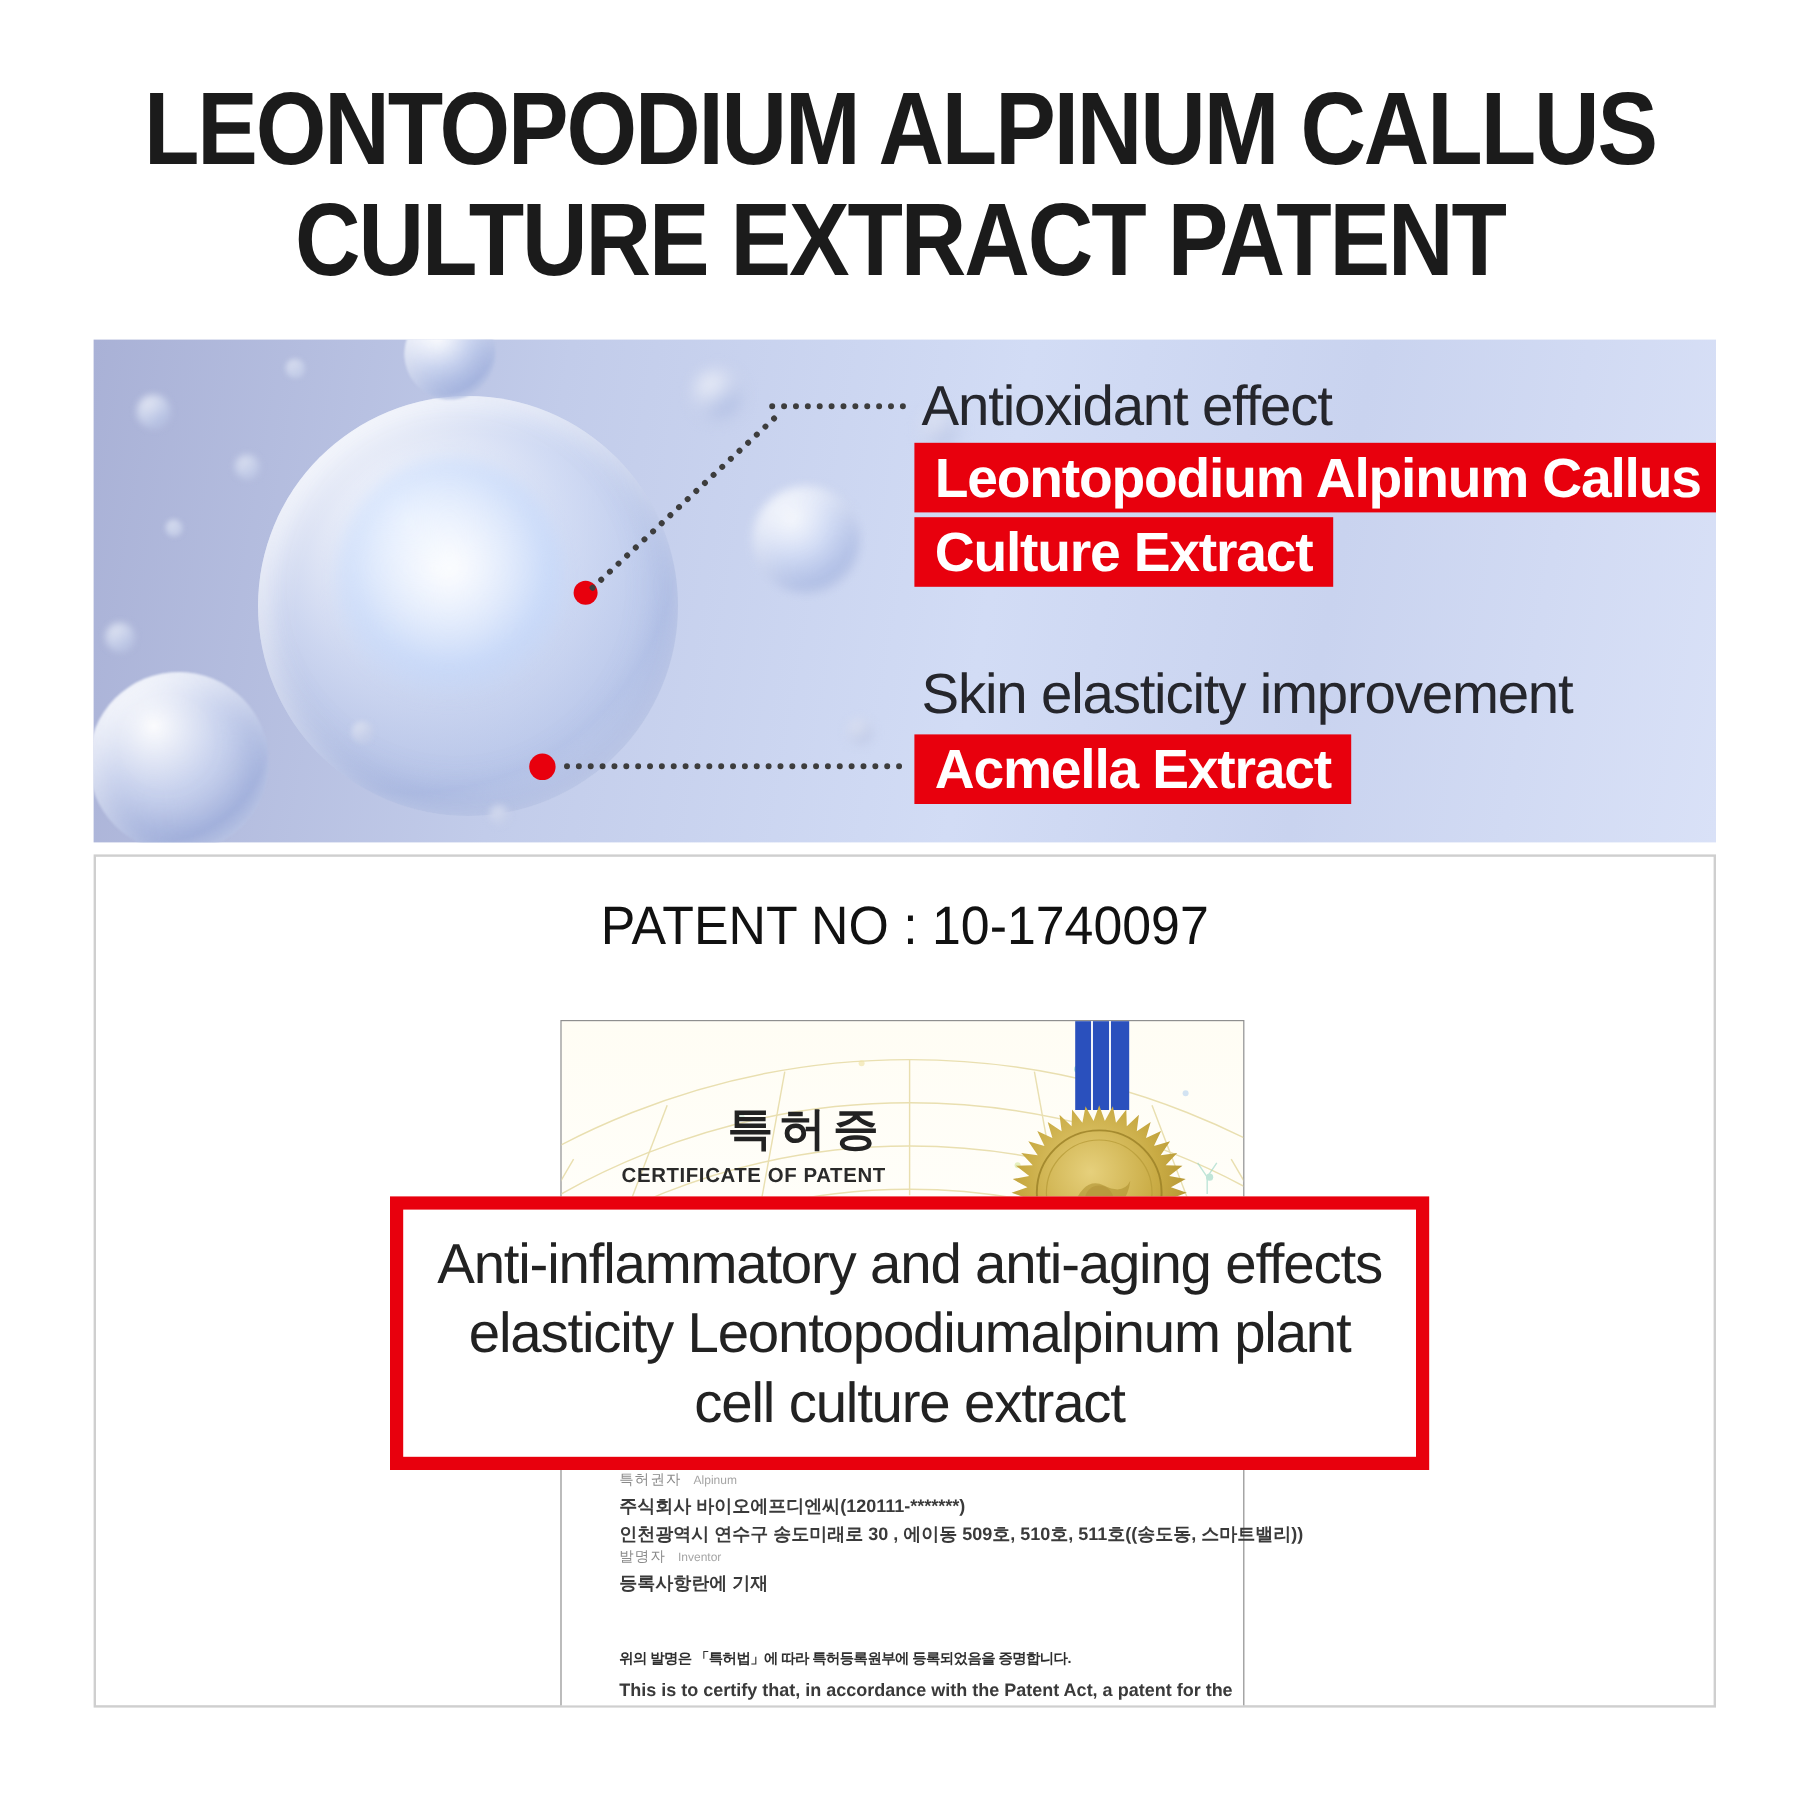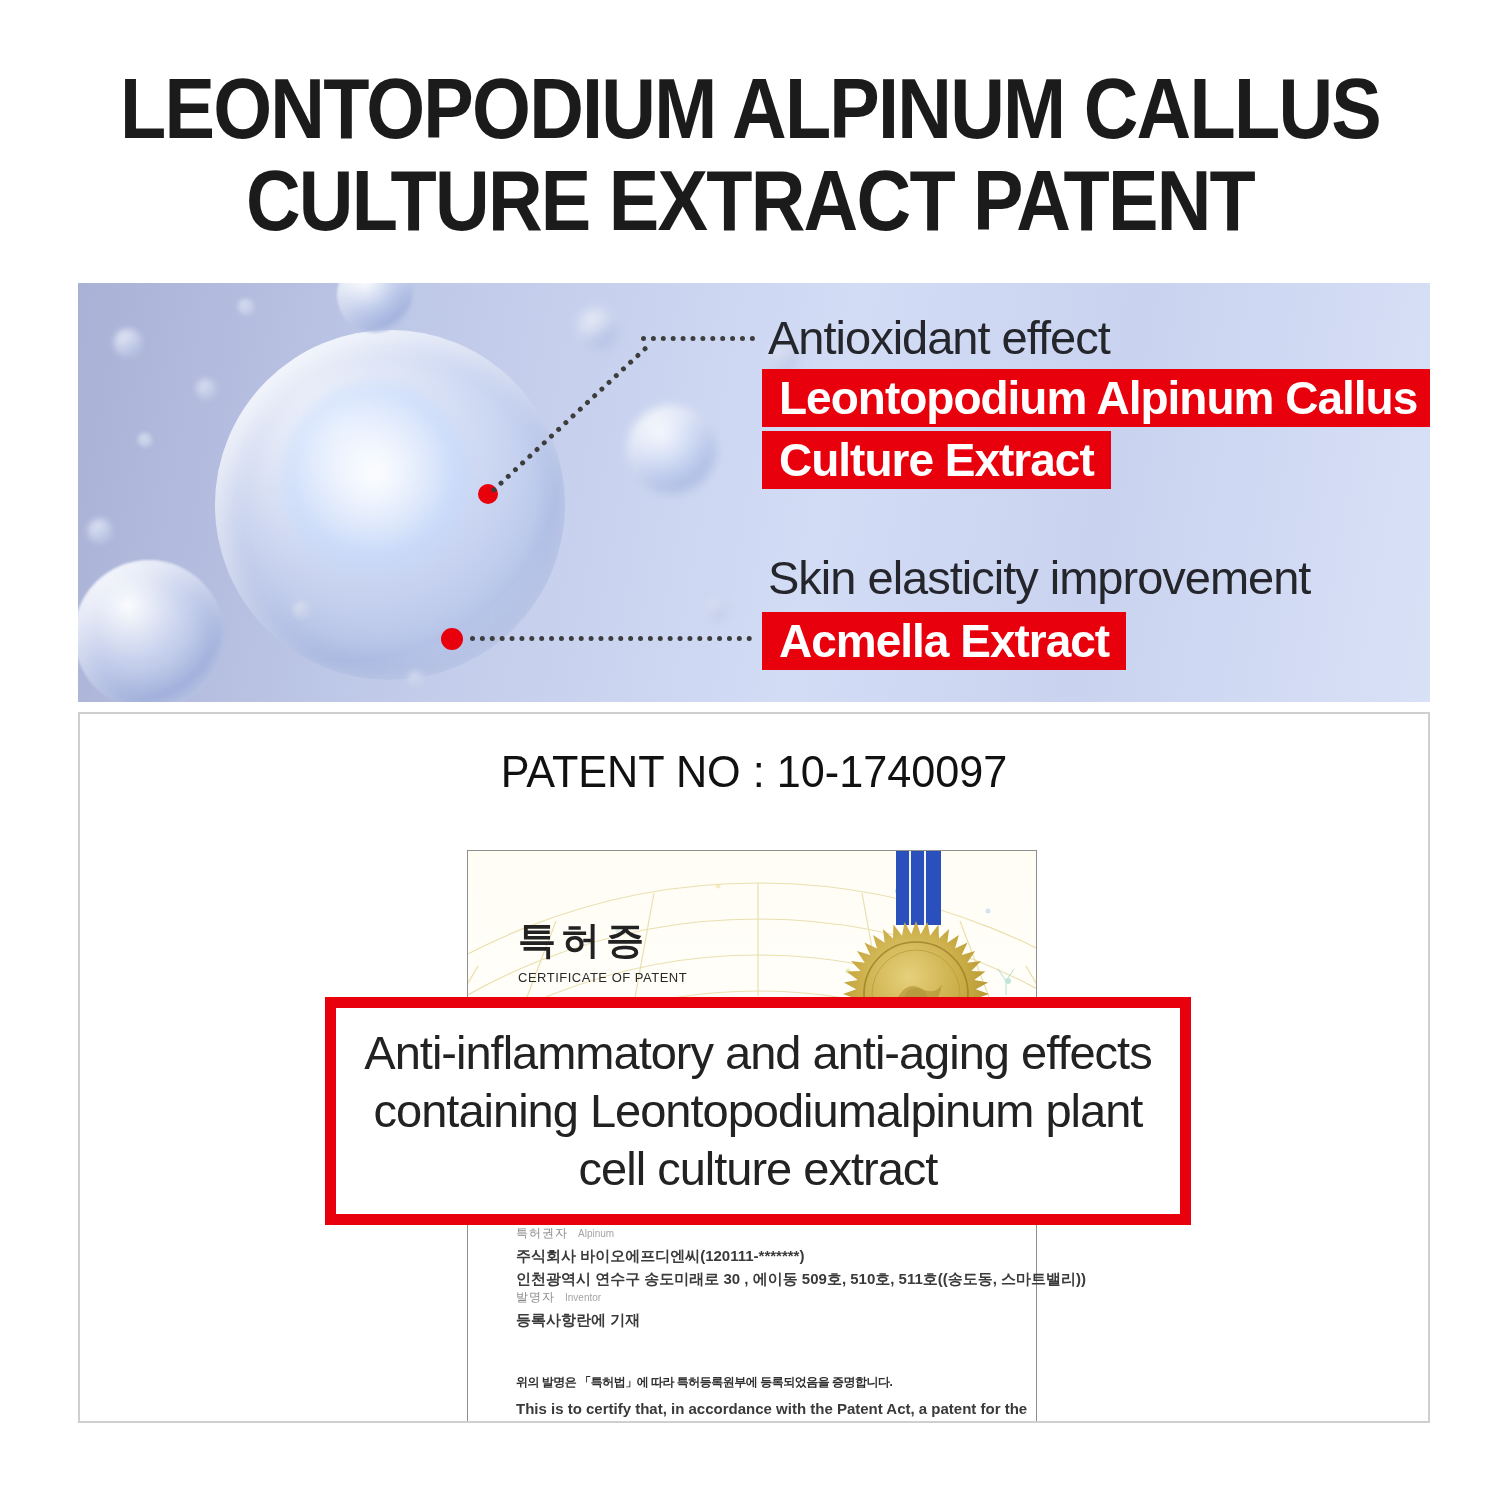--- a/index.html
+++ b/index.html
@@ -32,23 +32,23 @@
     align-items:center;padding:0 17px;white-space:nowrap;}
   
   .patent-box{position:absolute;left:78px;top:712px;width:1352px;height:711px;
     border:2px solid #cfcfcf;box-sizing:border-box;background:#ffffff;overflow:hidden;}
   .patent-no{position:absolute;left:0;top:32px;width:100%;text-align:center;
     font-size:45px;color:#111;letter-spacing:0;transform:scaleX(.96);white-space:nowrap;}
   
   .cert{position:absolute;left:387px;top:136px;width:570px;height:610px;
     background:linear-gradient(#fffdf4,#ffffff 55%);border:1px solid #8f8f8f;box-sizing:border-box;}
   .cert-guilloche{position:absolute;left:0;top:0;width:568px;height:200px;overflow:hidden;}
-  .cert-title{position:absolute;left:50px;top:64px;}
+  .cert-title{position:absolute;left:50px;top:64px;text-align:right;}
   .cert-title .kr{font-size:38px;font-weight:bold;color:#222;letter-spacing:6px;}
-  .cert-title .en{font-size:13px;font-weight:normal;color:#2a2a2a;letter-spacing:.5px;margin-top:4px;}
+  .cert-title .en{font-size:17px;font-weight:bold;color:#2a2a2a;letter-spacing:.5px;margin-top:4px;}
   .ribbon{position:absolute;left:428px;top:0;width:45px;height:74px;
     background:linear-gradient(90deg,#2a50bd 0 13px,#f2f4fa 13px 15px,#2a50bd 15px 28px,#f2f4fa 28px 30px,#2a50bd 30px 45px);}
   .medal{position:absolute;left:374px;top:69px;width:148px;height:148px;}
   .cert-block{position:absolute;left:48px;color:#333;}
   .cert-label{font-size:12px;color:#8a8a8a;letter-spacing:1px;}
   .cert-label .en-small{font-size:10px;color:#a5a5a5;margin-left:10px;letter-spacing:0;}
   .cert-line{font-size:15px;font-weight:bold;color:#3a3a3a;line-height:19px;margin-top:4px;white-space:nowrap;}
   .certify-kr{font-size:12px;font-weight:bold;color:#2e2e2e;letter-spacing:-.5px;white-space:nowrap;}
   .certify-en{font-size:15px;font-weight:bold;color:#3a3a3a;line-height:21px;margin-top:7px;}
   
@@ -168,16 +168,16 @@
       <div class="certify-kr">위의 발명은 「특허법」에 따라 특허등록원부에 등록되었음을 증명합니다.</div>
       <div class="certify-en">
         <span>This is to certify that, in accordance with the Patent Act, a patent for the invention</span><br>
         
       </div>
     </div>
   </div>
 
   <div class="overlay">
     <div class="o-line">Anti-inflammatory and anti-aging effects</div>
-    <div class="o-line">containing Leontopodiumalpinum plant</div>
+    <div class="o-line">elasticity Leontopodiumalpinum plant</div>
     <div class="o-line">cell culture extract</div>
   </div>
 </div>
 
 </body></html>

